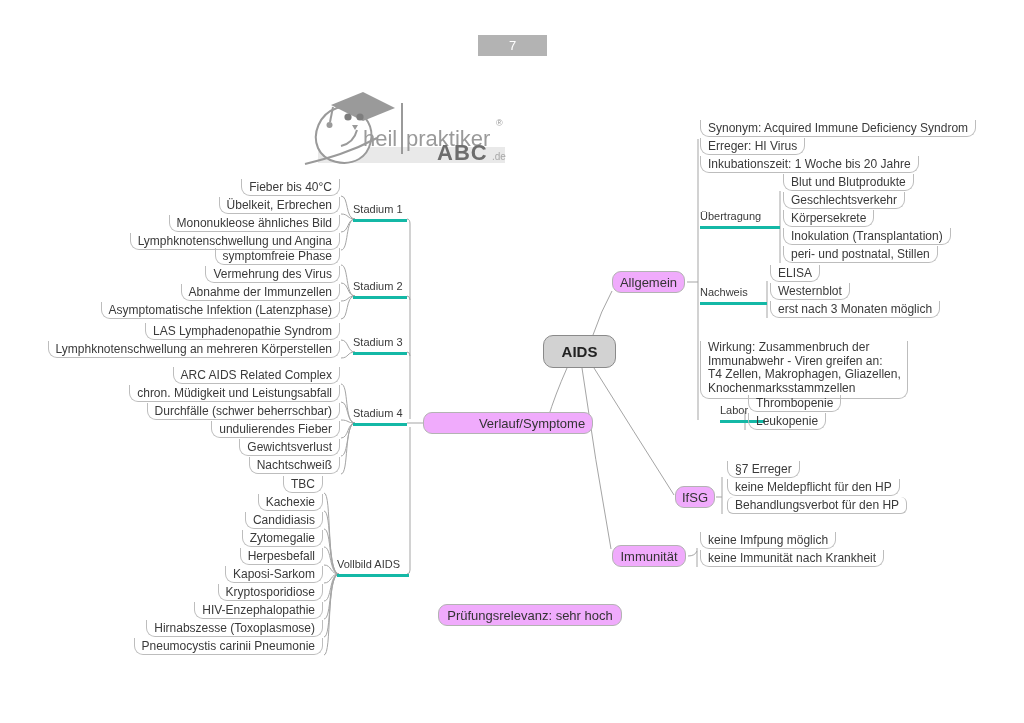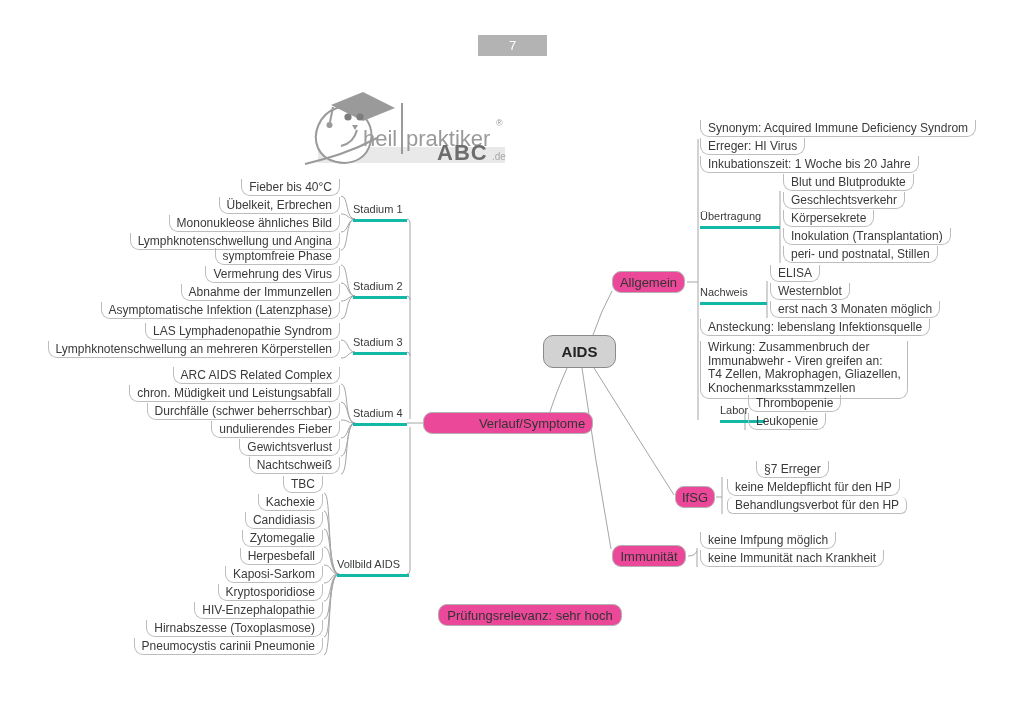--- a/index.html
+++ b/index.html
@@ -5,21 +5,21 @@
   html,body{margin:0;padding:0;background:#fff;}
   #canvas{position:relative;width:1024px;height:723px;background:#fff;overflow:hidden;
           font-family:"Liberation Sans", sans-serif;}
   svg.lines{position:absolute;left:0;top:0;z-index:2;}
   .leaf{position:absolute;z-index:3;height:16px;line-height:16px;font-size:12px;color:#3a3a3a;
         padding:0 7px;border:1px solid #bdbdbd;border-top:none;border-radius:0 0 9px 9px;
         white-space:nowrap;}
   .plabel{position:absolute;z-index:3;height:17px;line-height:15px;font-size:11px;color:#3a3a3a;
         border-bottom:3px solid #14b8a6;white-space:nowrap;}
   .bubble{position:absolute;z-index:4;display:flex;align-items:center;justify-content:center;
-        font-size:13px;color:#333;background:#ec4899;border:1px solid #b3b3b3;border-radius:9px;
+        font-size:13px;color:#333;background:#f0abfc;border:1px solid #b3b3b3;border-radius:9px;
         white-space:nowrap;}
   #aids-node{background:#d2d2d2;border:1px solid #8a8a8a;border-radius:10px;
         font-weight:bold;font-size:15px;color:#222;}
   .wblock{position:absolute;z-index:3;left:700px;top:341px;font-size:12px;line-height:13.5px;color:#3a3a3a;
         padding:0 6px 3px 7px;border:1px solid #bdbdbd;border-top:none;border-radius:0 0 9px 9px;
         white-space:nowrap;}
   .pagebadge{position:absolute;z-index:3;left:478px;top:35px;width:69px;height:21px;background:#b3b3b3;
         color:#fff;display:flex;align-items:center;justify-content:center;font-size:13px;}
   .logo-band{position:absolute;z-index:1;left:318px;top:147px;width:187px;height:16px;background:#e9e9e9;}
   .logo-word{position:absolute;z-index:3;color:#9a9a9a;font-size:22px;}
@@ -137,34 +137,33 @@
   <div class="leaf" style="left:783px;top:192px;">Geschlechtsverkehr</div>
   <div class="leaf" style="left:783px;top:210px;">Körpersekrete</div>
   <div class="leaf" style="left:783px;top:228px;">Inokulation (Transplantation)</div>
   <div class="leaf" style="left:783px;top:246px;">peri- und postnatal, Stillen</div>
 
   <div class="plabel" style="left:700px;top:285px;width:67px;">Nachweis</div>
   <div class="leaf" style="left:770px;top:265px;">ELISA</div>
   <div class="leaf" style="left:770px;top:283px;">Westernblot</div>
   <div class="leaf" style="left:770px;top:301px;text-align:center;">erst nach 3 Monaten möglich</div>
 
-  <div class="leaf" style="left:700px;top:319px;">Ansteckung: lebenslang Infektionsquelle</div>
 
   <div class="wblock">
     <div>Wirkung: Zusammenbruch der</div>
     <div>Immunabwehr - Viren greifen an:</div>
     <div>T4 Zellen, Makrophagen, Gliazellen,</div>
     <div>Knochenmarksstammzellen</div>
   </div>
 
   <div class="plabel" style="left:700px;top:403px;width:45px;margin-left:20px;">Labor</div>
   <div class="leaf" style="left:748px;top:395px;">Thrombopenie</div>
   <div class="leaf" style="left:748px;top:413px;">Leukopenie</div>
 
-  <div class="leaf" style="left:756px;top:461px;">§7 Erreger</div>
+  <div class="leaf" style="left:727px;top:461px;">§7 Erreger</div>
   <div class="leaf" style="left:727px;top:479px;">keine Meldepflicht für den HP</div>
   <div class="leaf" style="left:727px;top:497px;border-radius:6px;">Behandlungsverbot für den HP</div>
 
   <div class="leaf" style="left:700px;top:532px;">keine Imfpung möglich</div>
   <div class="leaf" style="left:700px;top:550px;">keine Immunität nach Krankheit</div>
 
   <div class="plabel" style="left:353px;top:202px;width:54px;">Stadium 1</div>
   <div class="plabel" style="left:353px;top:279px;width:54px;">Stadium 2</div>
   <div class="plabel" style="left:353px;top:335px;width:54px;">Stadium 3</div>
   <div class="plabel" style="left:353px;top:406px;width:54px;">Stadium 4</div>

